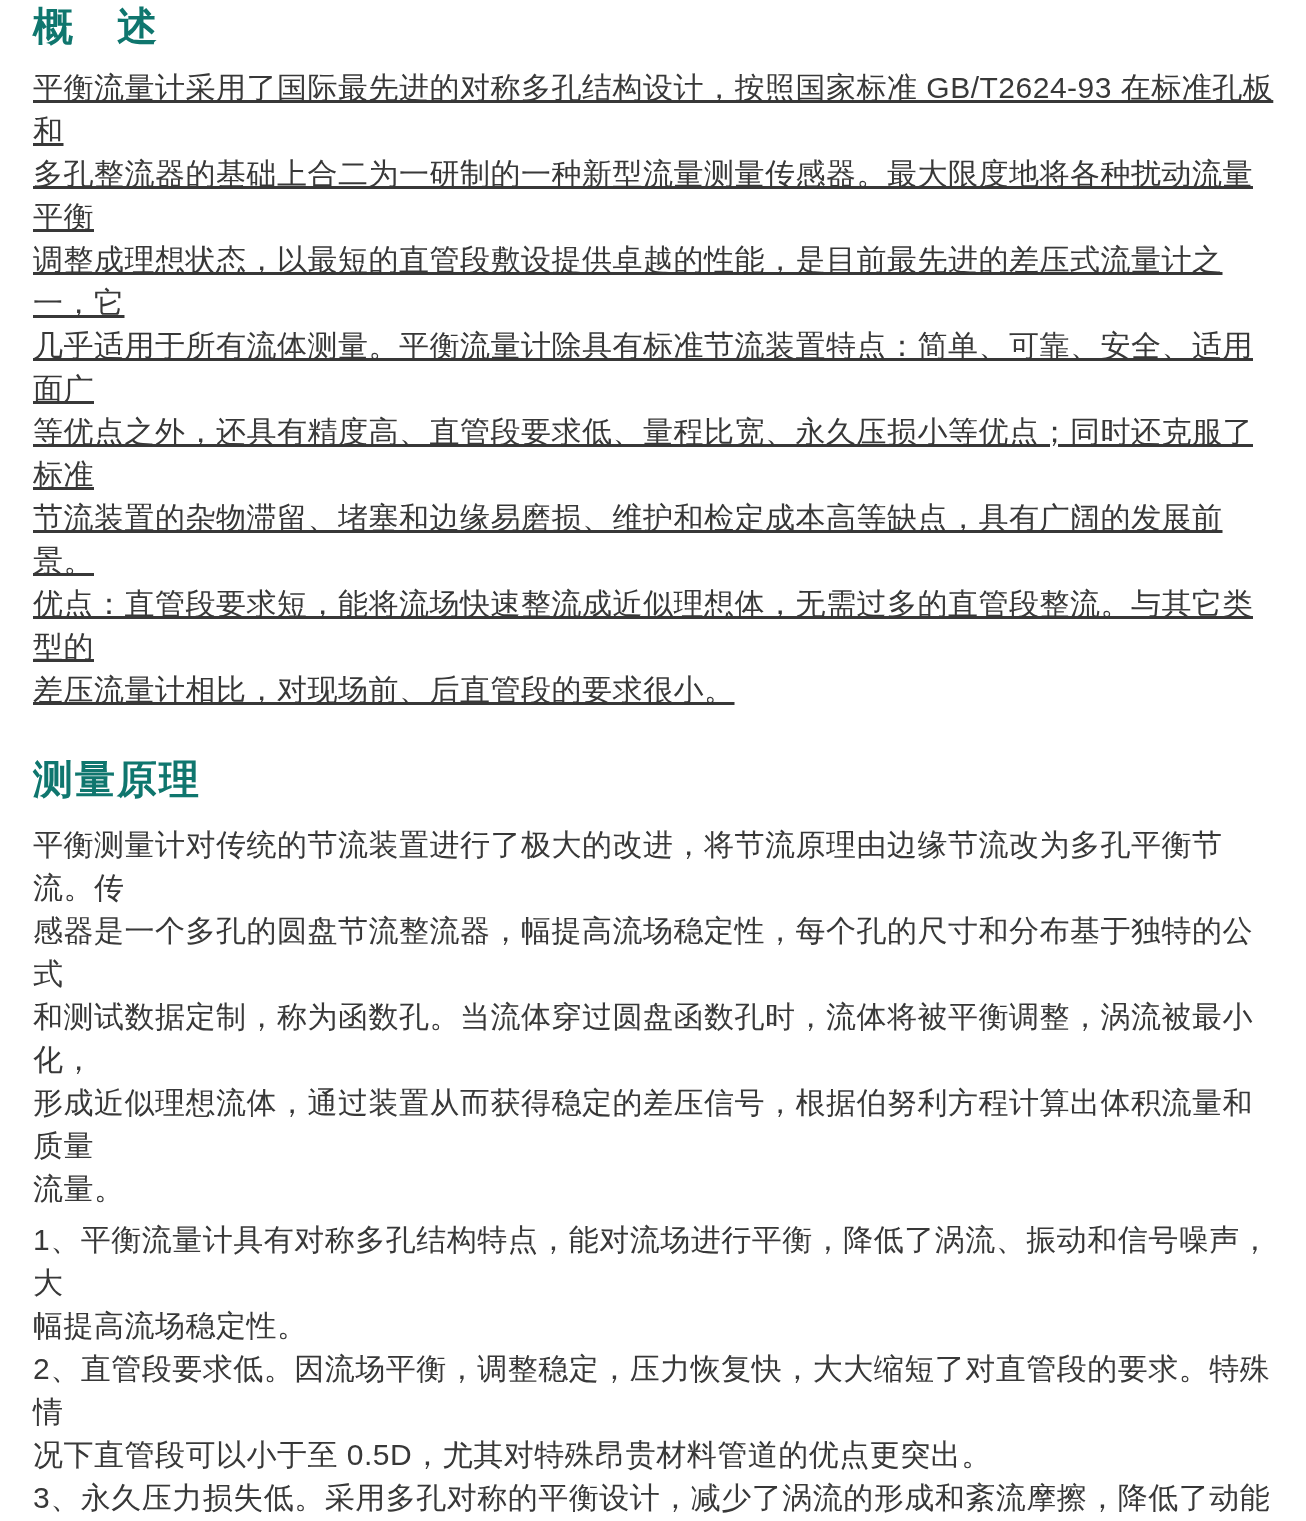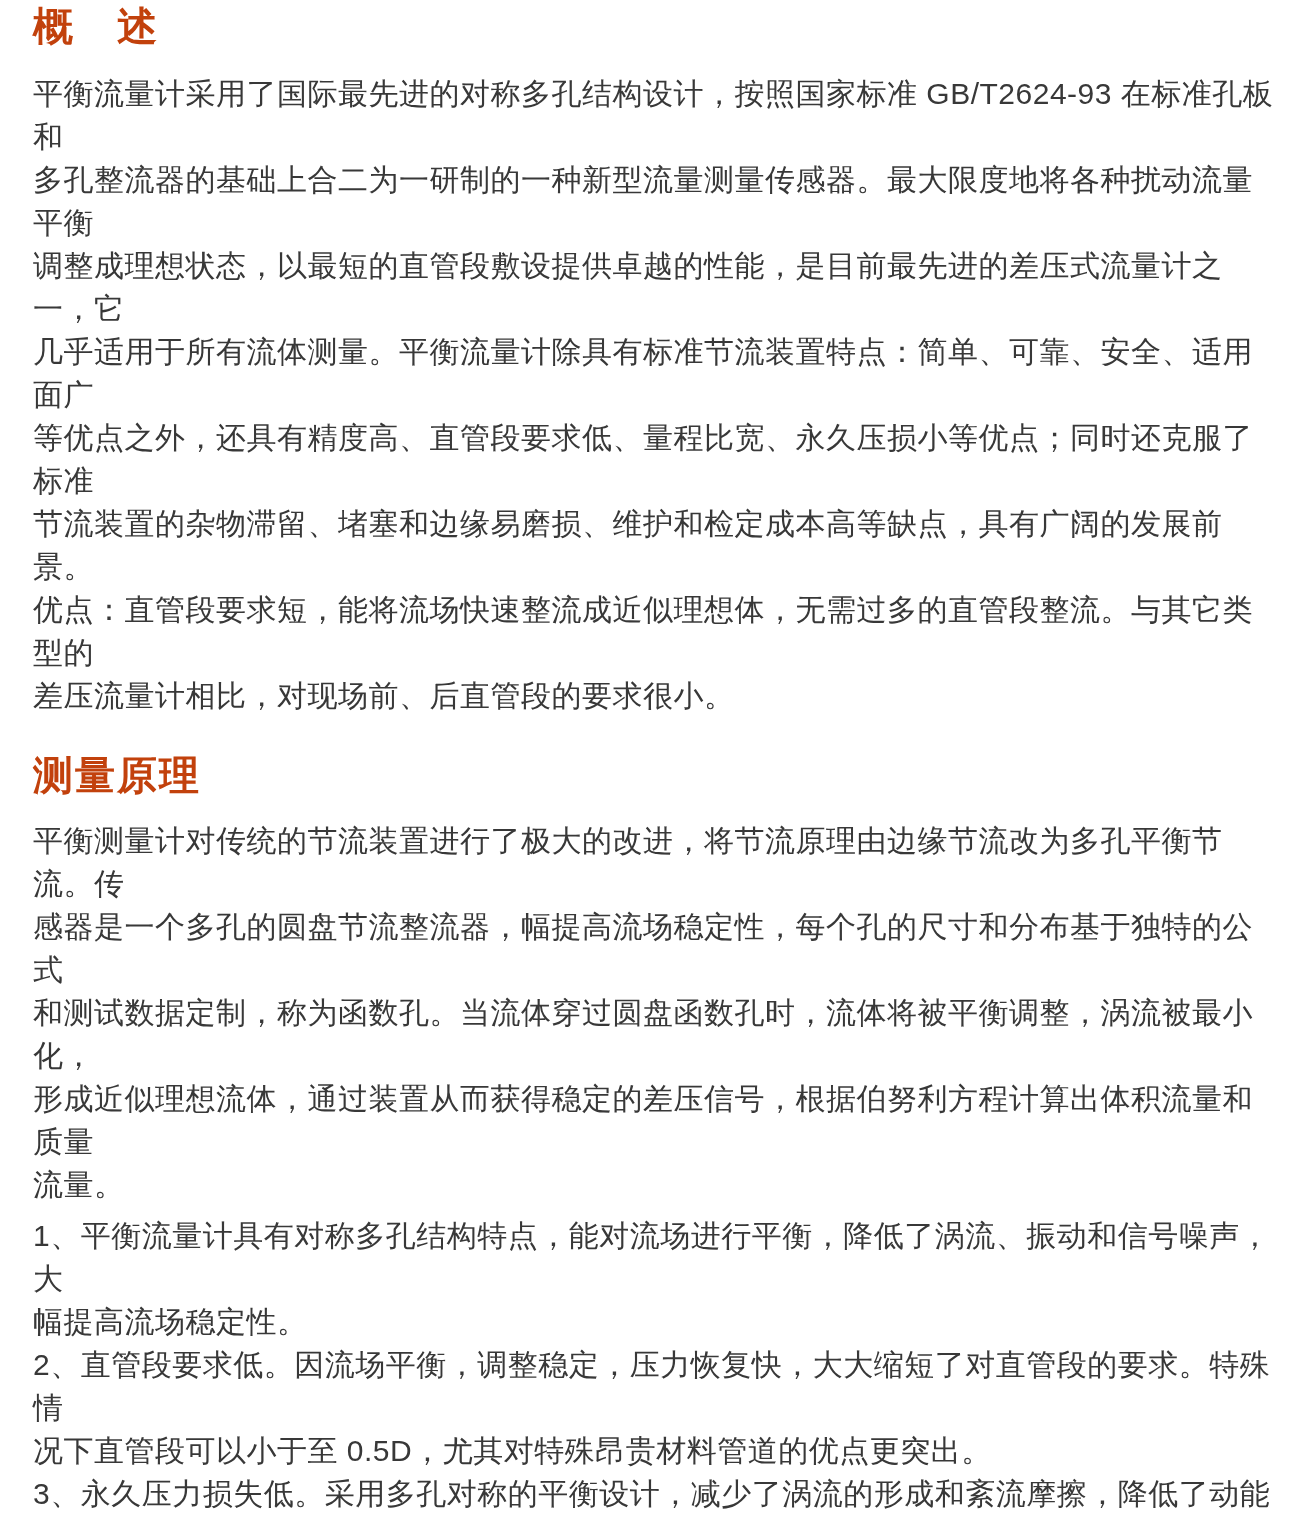--- a/index.html
+++ b/index.html
@@ -14,37 +14,37 @@
     font-family: "Liberation Sans", "DejaVu Sans", sans-serif;
   }
   .page {
     box-sizing: border-box;
     width: 1306px;
     height: 1521px;
     padding: 2px 30px 0 33px;
     background: #ffffff;
   }
   .section-heading {
-    color: #c2410c;
+    color: #0f766e;
     font-size: 40px;
     font-weight: bold;
     line-height: 48px;
     letter-spacing: 2px;
     white-space: pre;
   }
   .body-text {
     color: #383838;
     font-size: 30px;
     line-height: 43px;
     white-space: pre-line;
     letter-spacing: 0.5px;
   }
   .h-overview   { margin-top: 0; }
-  .p-overview   { margin-top: 22px; }
-  .h-principle  { margin-top: 34px; }
+  .p-overview   { margin-top: 16px; text-decoration: underline; }
+  .h-principle  { margin-top: 44px; }
   .p-principle  { margin-top: 20px; }
   .h-features   { margin-top: 30px; }
   .p-features   { margin-top: 8px; }
 </style>
 </head>
 <body>
 
 <div class="page">
 
   <div class="section">

